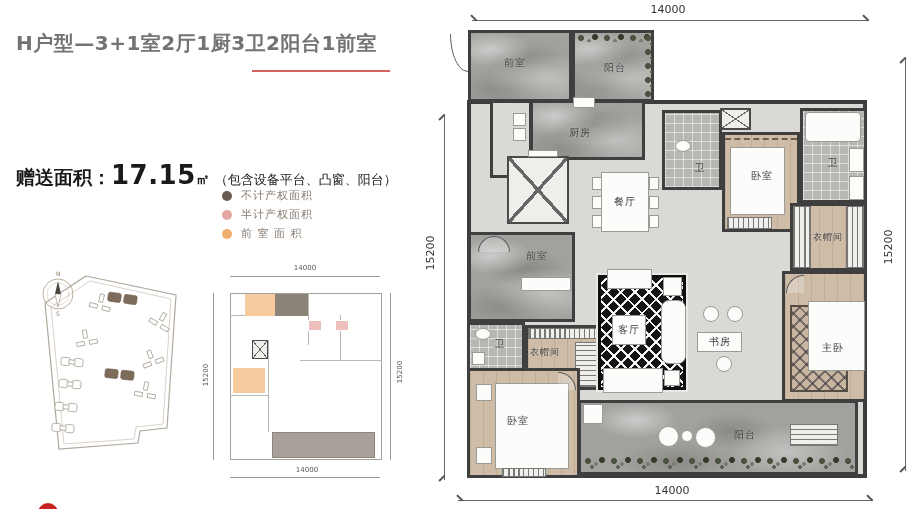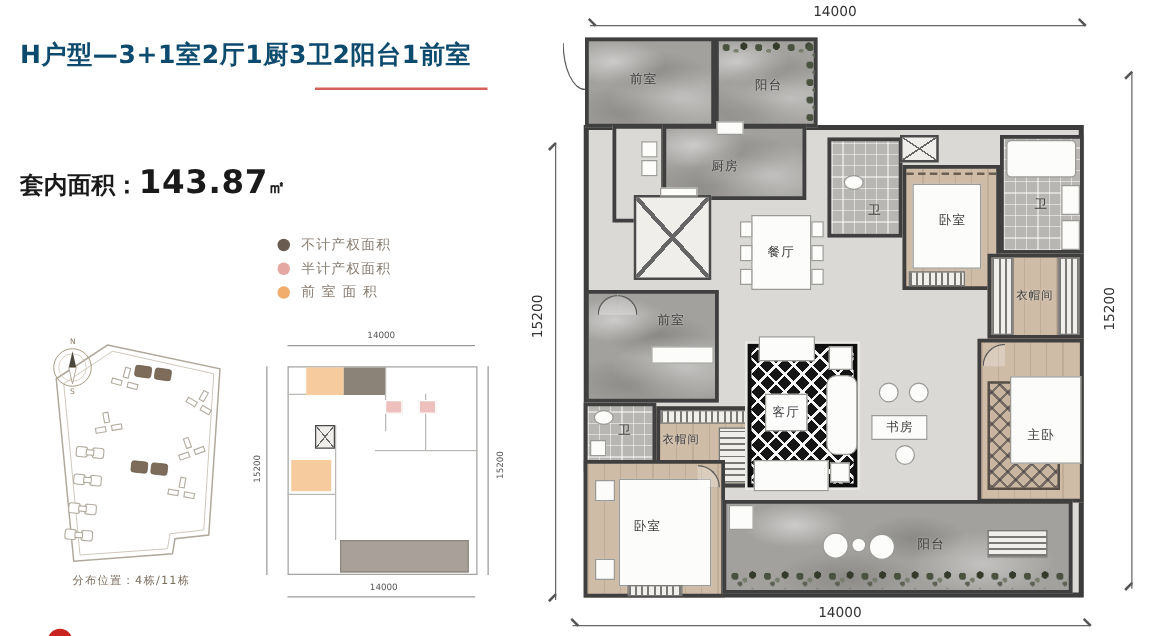--- a/index.html
+++ b/index.html
@@ -74,26 +74,26 @@
   .dimv::before,.dimv::after{content:'';position:absolute;left:-3.5px;height:8px;width:1.5px;background:#555;transform:rotate(45deg);}
   .dimv::before{top:-2px;} .dimv::after{bottom:-2px;}
   .arc{position:absolute;border:1px solid #5c5c5c;box-sizing:border-box;background:rgba(255,255,255,.25);}
   .dash{position:absolute;border-top:2px dashed #6b5f52;}
 </style>
 </head>
 <body>
 
 <div id="page">
 
-  <div class="abs" id="title" style="color: #0c4a6e;">H户型—3+1室2厅1厨3卫2阳台1前室</div>
+  <div class="abs" id="title" style="color: #737373;">H户型—3+1室2厅1厨3卫2阳台1前室</div>
   <div class="abs" id="title-underline" style="background-color: rgb(212, 98, 92);"></div>
 
-  <div class="abs area-row" style="top:131px;">
-    <span class="a-label">套内面积：</span><span class="a-value">143.87</span><span class="a-unit">㎡</span>
-    <span class="a-note"></span>
+  <div class="abs area-row" style="top:160px;">
+    <span class="a-label">赠送面积：</span><span class="a-value">17.15</span><span class="a-unit">㎡</span>
+    <span class="a-note">（包含设备平台、凸窗、阳台）</span>
   </div>
 
   <div class="abs legend-row" style="top:188px;">
     <span class="legend-dot" style="background-color: rgb(107, 92, 82);"></span>
     <span class="legend-label">不计产权面积</span>
   </div>
   <div class="abs legend-row" style="top:207px;">
     <span class="legend-dot" style="background-color: rgb(229, 167, 162);"></span>
     <span class="legend-label">半计产权面积</span>
   </div>
@@ -169,21 +169,20 @@
       <g>
         <circle cx="38" cy="32" r="15" fill="none" stroke="#a99a82" stroke-width="0.8"></circle>
         <circle cx="38" cy="32" r="11" fill="none" stroke="#c9bca6" stroke-width="0.5"></circle>
         <polygon points="38,19 41,32 35,32" fill="#4a463e"></polygon>
         <polygon points="38,45 41,32 35,32" fill="#ffffff" stroke="#8a7a66" stroke-width="0.5"></polygon>
       </g>
     </svg>
     <span class="compass-letter" style="left:36px;top:8px;">N</span>
     <span class="compass-letter" style="left:36px;top:48px;">S</span>
   </div>
-  <div class="abs" id="siteplan-caption">分布位置：4栋/11栋</div>
 
   <div class="abs" style="left:0;top:0;width:0;height:0;">
     <span class="abs t-dim" style="left:305px;top:268px;">14000</span>
     <div class="abs t-line" style="left:230px;top:276px;width:150px;height:1px;"></div>
     <span class="abs t-dim" style="left:307px;top:470px;">14000</span>
     <div class="abs t-line" style="left:230px;top:477px;width:150px;height:1px;"></div>
     <span class="abs t-dim vert" style="left:206px;top:375px;">15200</span>
     <div class="abs t-line" style="left:213px;top:293px;width:1px;height:167px;"></div>
     <span class="abs t-dim vert" style="left:400px;top:372px;">15200</span>
     <div class="abs t-line" style="left:390px;top:293px;width:1px;height:167px;"></div>

